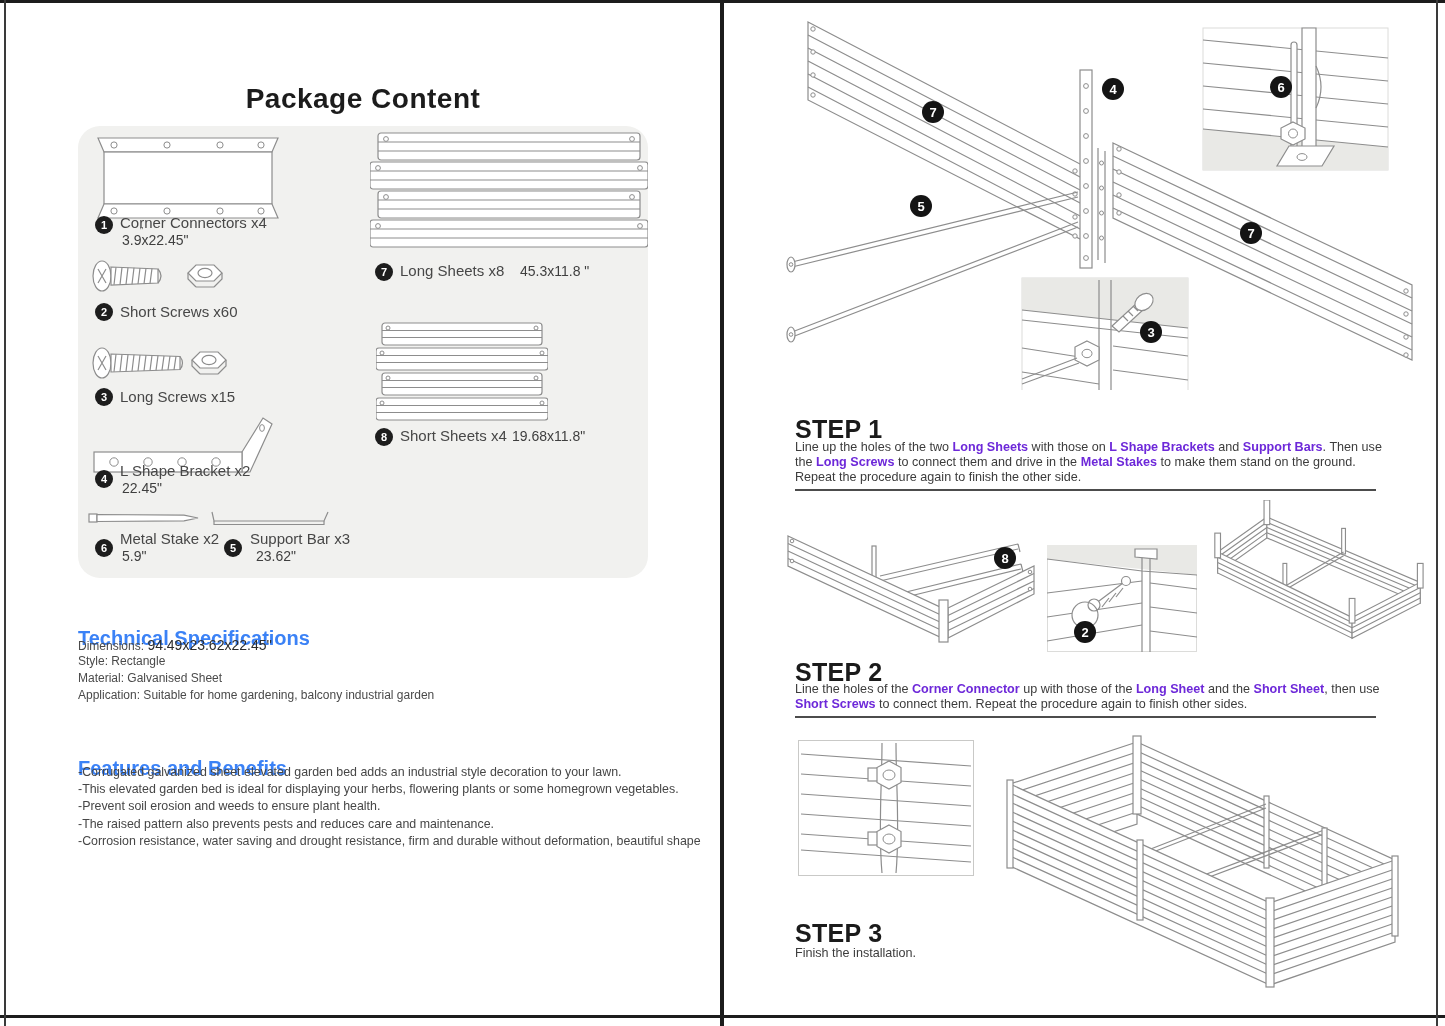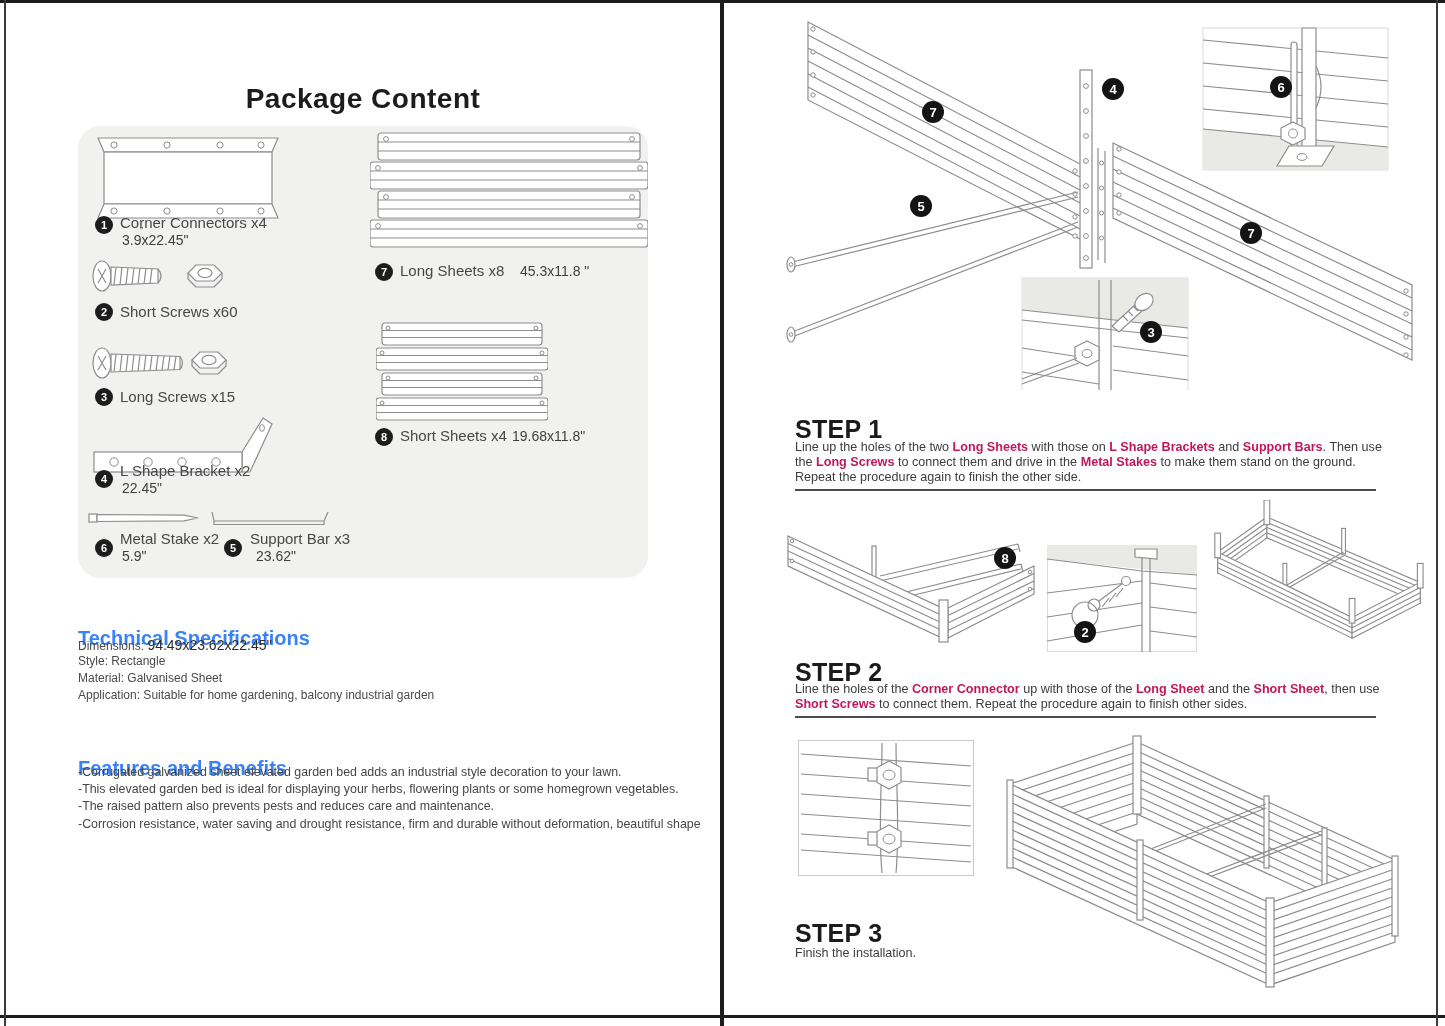--- a/index.html
+++ b/index.html
@@ -27,21 +27,21 @@
   .psize{position:absolute;font-size:14px;color:#3f3f3f;white-space:nowrap;}
   .pnote{position:absolute;font-size:9px;color:#555;}
   .sec-h{position:absolute;font-size:20px;font-weight:700;color:#3b82f6;}
   .spec-line{position:absolute;font-size:12px;color:#4a4a4a;white-space:nowrap;}
   .dimval{font-size:14px;color:#2c2c2c;margin-top:8px;}
   .para p{margin:0 0 4.6px 0;font-size:12.4px;color:#464646;line-height:12.6px;white-space:nowrap;}
   
   .rp{position:absolute;left:724px;top:0;width:721px;height:1026px;}
   .step-h{position:absolute;font-size:25px;font-weight:700;color:#1b1b1b;letter-spacing:.3px;}
   .step-p{position:absolute;font-size:12.6px;color:#3c3c3c;line-height:15.4px;}
-  .step-p .b{font-weight:700;color:#be185d;}
+  .step-p .b{font-weight:700;color:#6d28d9;}
   .hr{position:absolute;height:2px;background:#4c4c4c;}
   svg{display:block;}
   svg .ln{stroke:#8d8d8d;stroke-width:1.2;fill:none;}
   svg .fw{stroke:#8d8d8d;stroke-width:1.2;fill:#ffffff;}
   svg .hole{stroke:#8d8d8d;stroke-width:1;fill:#ffffff;}
   svg .gray{fill:#e9e9e6;stroke:none;}
 </style>
 </head>
 <body>
 
@@ -193,20 +193,21 @@
       <span class="dimval">94.49x23.62x22.45''</span>
     </div>
     <div class="spec-line" style="left:78px;top:654px;">Style: Rectangle</div>
     <div class="spec-line" style="left:78px;top:671px;">Material: Galvanised Sheet</div>
     <div class="spec-line" style="left:78px;top:688px;">Application: Suitable for home gardening, balcony industrial garden</div>
 
     <h2 class="sec-h" style="left:78px;top:740px;">Features and Benefits</h2>
     <div class="para abs" style="left:78px;top:766px;width:620px;">
       <p>-Corrugated galvanized sheet elevated garden bed adds an industrial style decoration to your lawn.</p>
       <p>-This elevated garden bed is ideal for displaying your herbs, flowering plants or some homegrown vegetables.</p>
+      <p>-Prevent soil erosion and weeds to ensure plant health.</p>
       <p>-The raised pattern also prevents pests and reduces care and maintenance.</p>
       <p>-Corrosion resistance, water saving and drought resistance, firm and durable without deformation, beautiful shape</p>
     </div>
   </section>
 
   <section class="rp">
 
     <svg class="abs" style="left:58px;top:8px;" width="650" height="382" viewBox="0 0 650 382">
 
       <polygon class="fw" points="26,14 300,157 300,232 26,92"></polygon>

